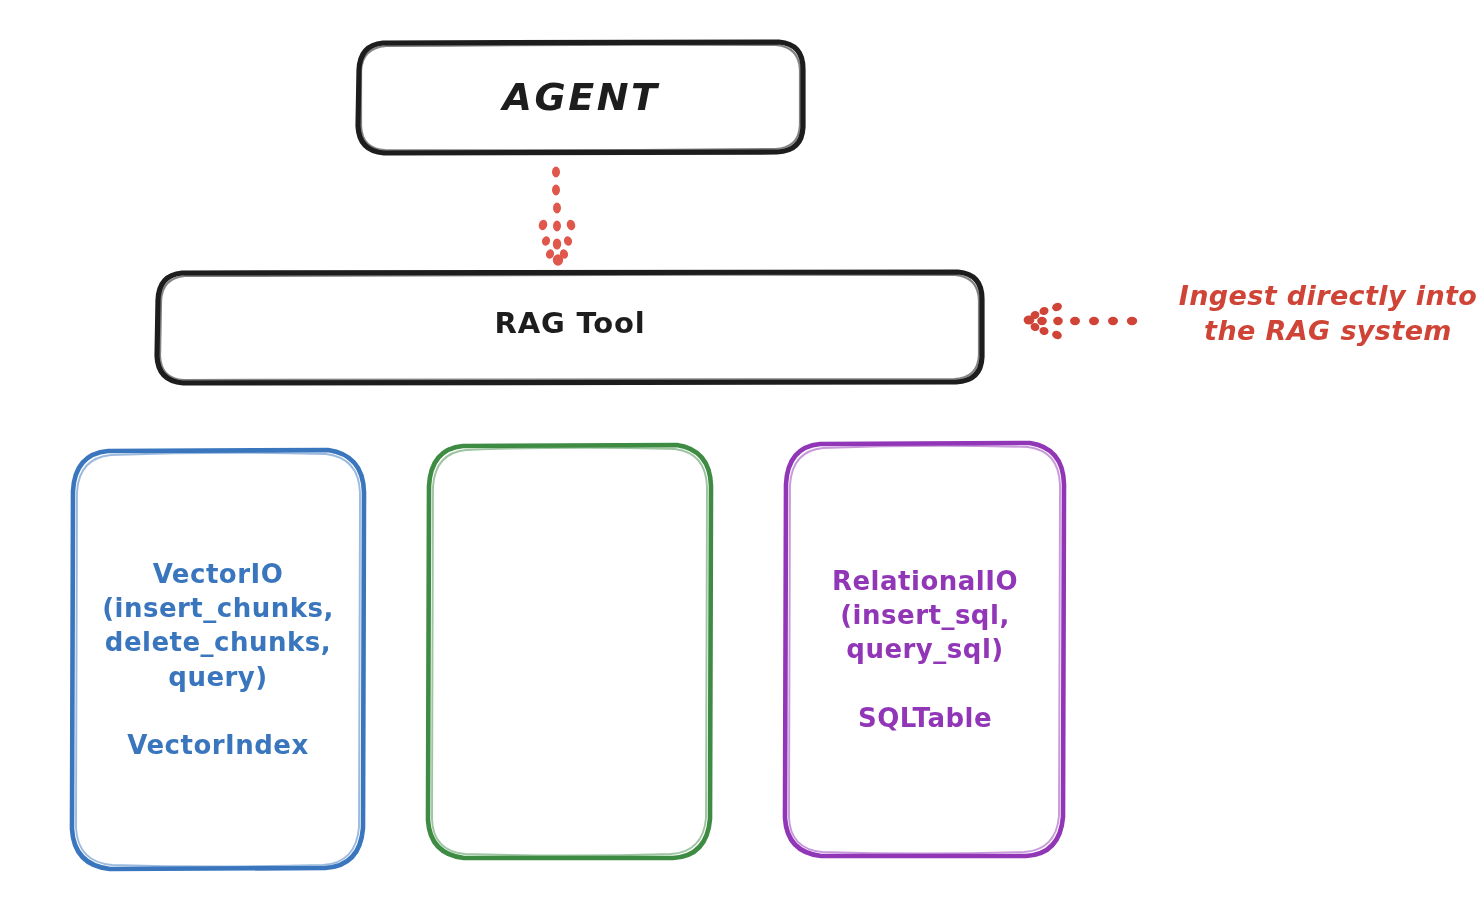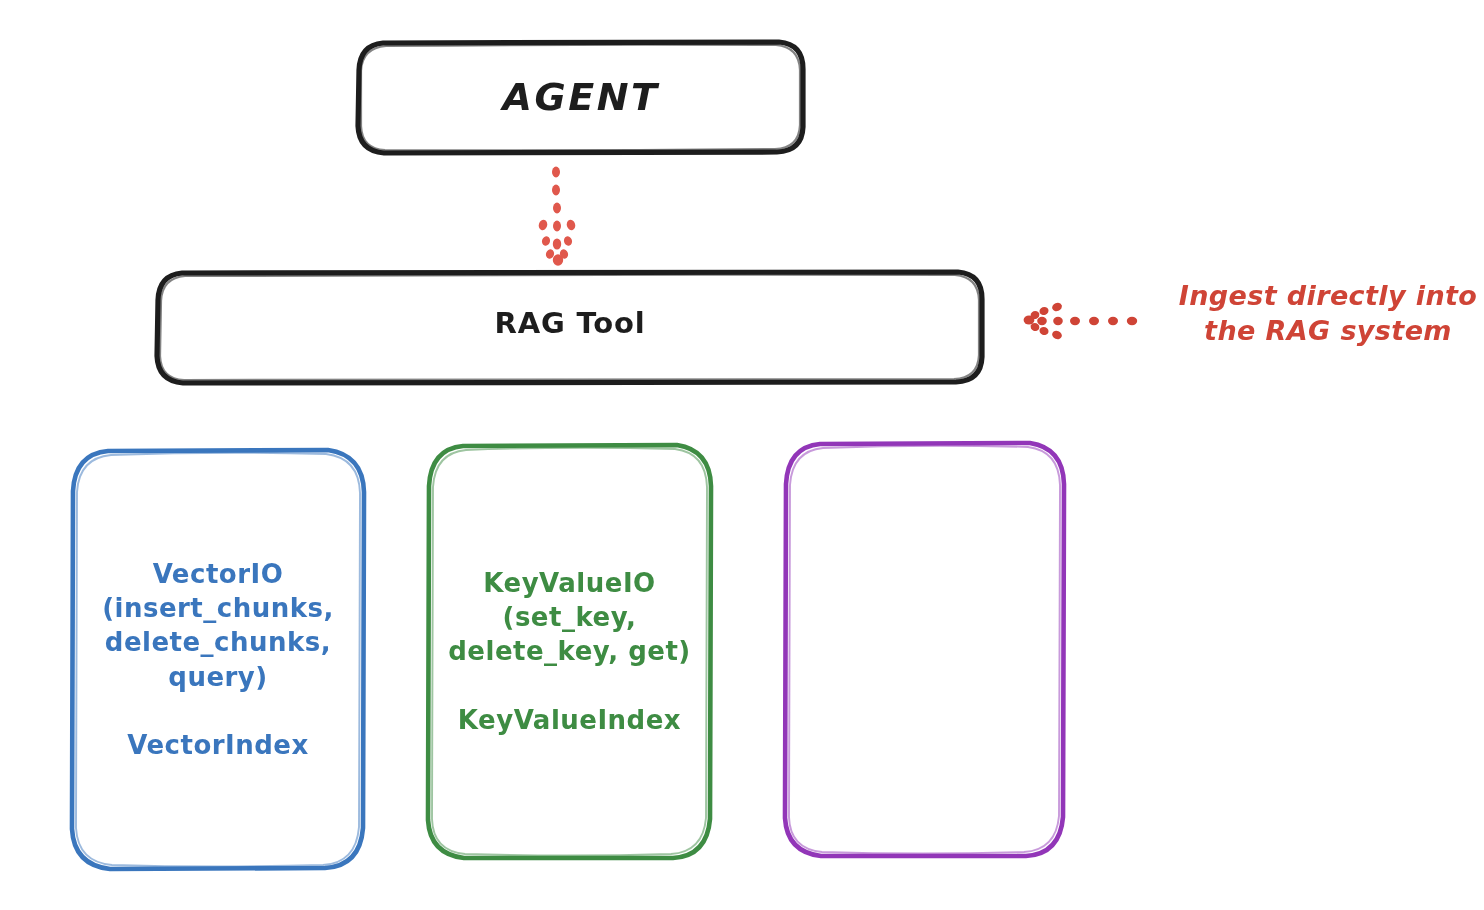--- a/index.html
+++ b/index.html
@@ -193,25 +193,25 @@
 
   <div class="node provider" id="vectorio-node">
     <span class="node-label">VectorIO
 (insert_chunks,
 delete_chunks,
 query)
 
 VectorIndex</span>
   </div>
 
-  <div class="node provider" id="keyvalueio-node">
-    <span class="node-label">KeyValueIO
-(set_key,
-delete_key, get)
-
-KeyValueIndex</span>
-  </div>
-
+
+  <div class="node provider" id="relationalio-node">
+    <span class="node-label">RelationalIO
+(insert_sql,
+query_sql)
+
+SQLTable</span>
+  </div>
 
   <div id="ingest-annotation">Ingest directly into
 the RAG system</div>
 
 </div>
 
 </body></html>

